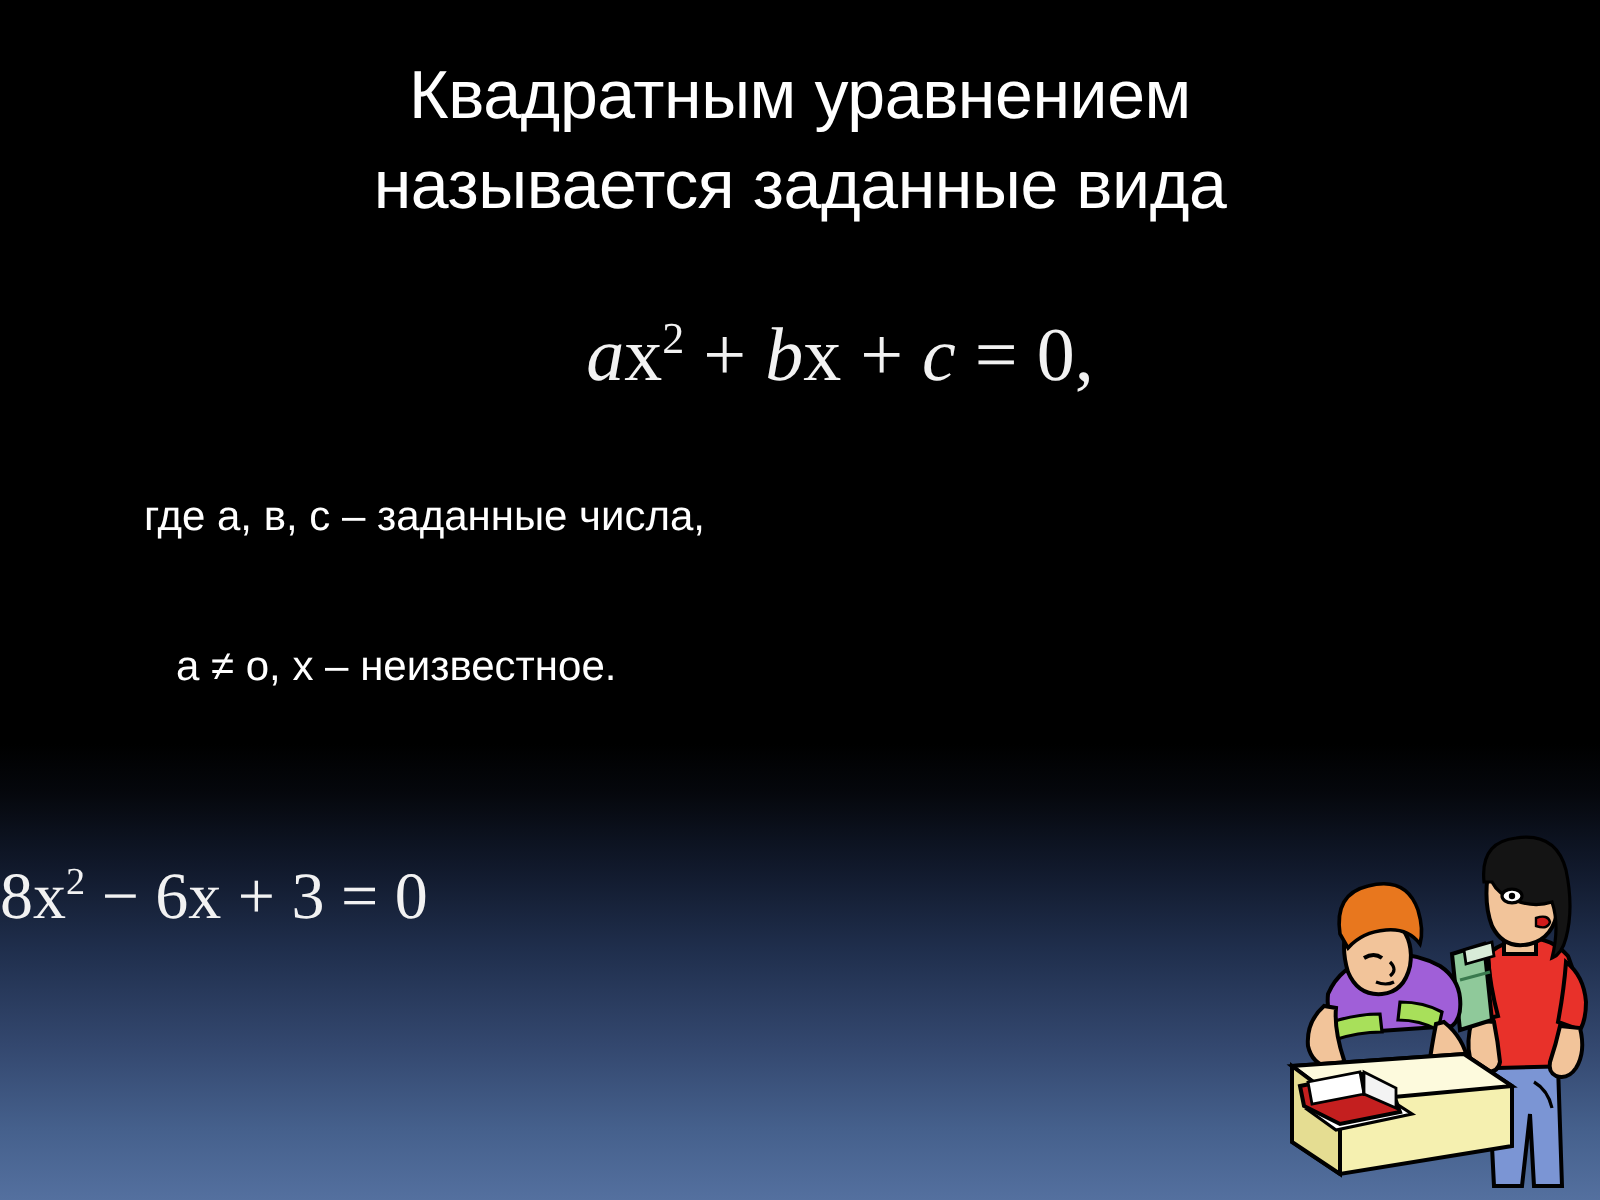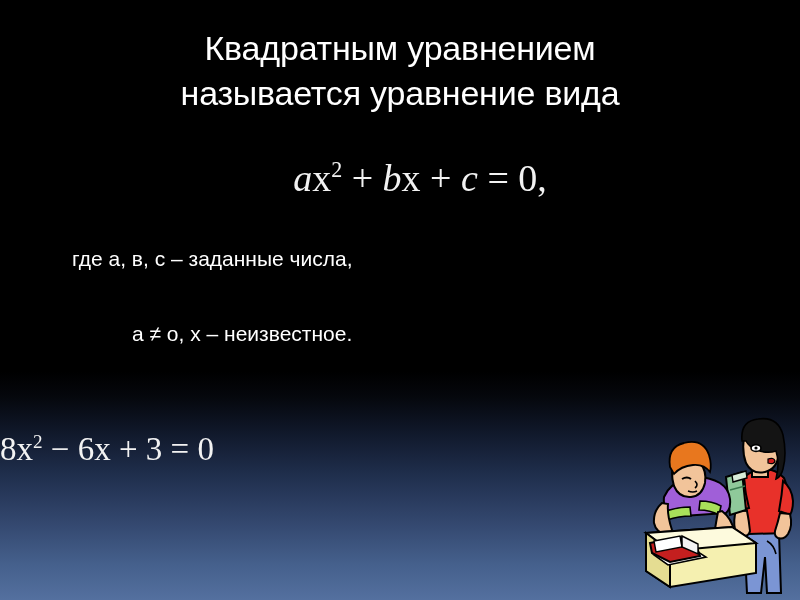--- a/index.html
+++ b/index.html
@@ -80,40 +80,40 @@
 
   
   .statement {
     position: absolute;
     color: #ffffff;
     font-family: "Liberation Sans", sans-serif;
     font-size: 21px;
     white-space: nowrap;
   }
   #given-line { left: 72px; top: 247px; }
-  #unknown-line { left: 88px; top: 322px; margin-left: 44px; }
+  #unknown-line { left: 88px; top: 322px; }
 
   
   #illustration {
     position: absolute;
     left: 640px;
     top: 415px;
     width: 160px;
     height: 185px;
   }
   #illustration svg { display: block; }
 </style>
 </head>
 <body>
 
 <div id="slide">
 
   <div id="title">
     <span class="tline">Квадратным уравнением</span>
-    <span class="tline">называется уравнение вида</span>
+    <span class="tline">называется заданные вида</span>
   </div>
 
   <div id="main-formula" class="formula">
     <span class="it">a</span><span>x</span><sup>2</sup><span> + </span><span class="it">b</span><span>x</span><span> + </span><span class="it">c</span><span> = </span><span>0,</span>
   </div>
 
   <div id="given-line" class="statement">где а, в, с – заданные числа,</div>
 
   <div id="unknown-line" class="statement">а ≠ о, х – неизвестное.</div>
 

